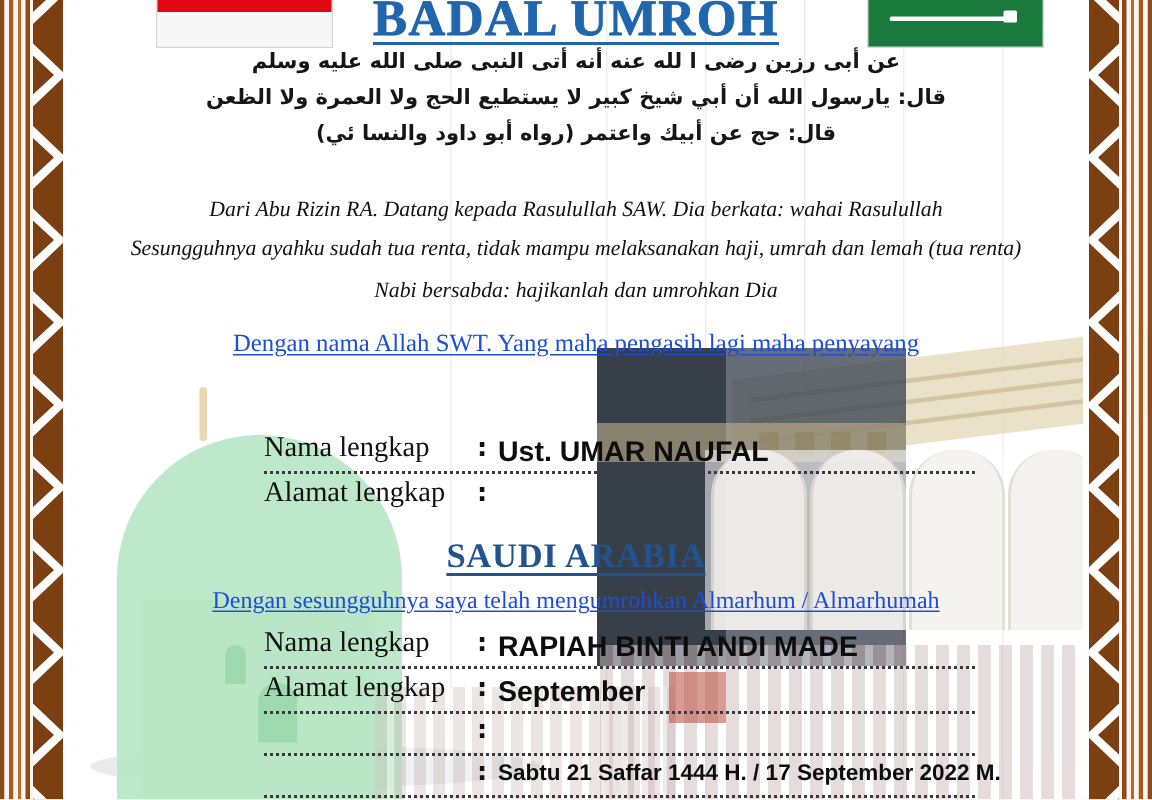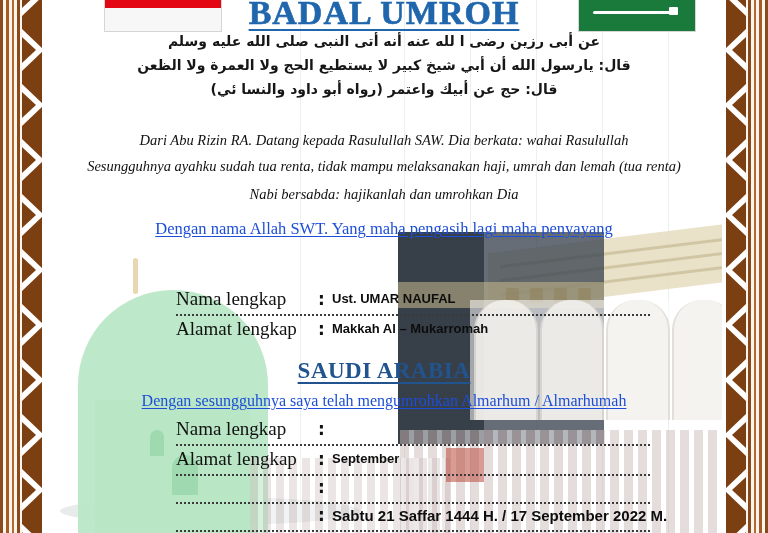--- a/index.html
+++ b/index.html
@@ -403,21 +403,21 @@
     font-weight: bold;
     font-size: 17px;
     color: #111111;
   }
   .field .val {
     position: absolute;
     left: 156px;
     top: 3px;
     font-family: "Liberation Sans", sans-serif;
     font-weight: bold;
-    font-size: 13px;
+    font-size: 19px;
     color: #0d0d0d;
     white-space: nowrap;
   }
   .field .dots {
     position: absolute;
     left: 0;
     right: -6px;
     top: 26px;
     height: 2px;
     background-image: repeating-linear-gradient(90deg, #3a3a3a 0 2px, rgba(0,0,0,0) 2px 4px);
@@ -504,31 +504,31 @@
     <div class="field f-nama1">
       <div class="lbl">Nama lengkap</div>
       <div class="colon">:</div>
       <div class="val">Ust. UMAR NAUFAL</div>
       <div class="dots"></div>
     </div>
 
     <div class="field f-alamat1">
       <div class="lbl">Alamat lengkap</div>
       <div class="colon">:</div>
-      <div class="val">Makkah Al – Mukarromah</div>
 
     </div>
 
     <div class="saudi-heading"><span>SAUDI ARABIA</span></div>
 
     <div class="blueline bl3"><span>Dengan sesungguhnya saya telah mengumrohkan Almarhum / Almarhumah</span></div>
 
     <div class="field f-nama2">
       <div class="lbl">Nama lengkap</div>
       <div class="colon">:</div>
+      <div class="val">RAPIAH BINTI ANDI MADE</div>
       <div class="dots"></div>
     </div>
 
     <div class="field f-alamat2">
       <div class="lbl">Alamat lengkap</div>
       <div class="colon">:</div>
       <div class="val">September</div>
       <div class="dots"></div>
     </div>
 

